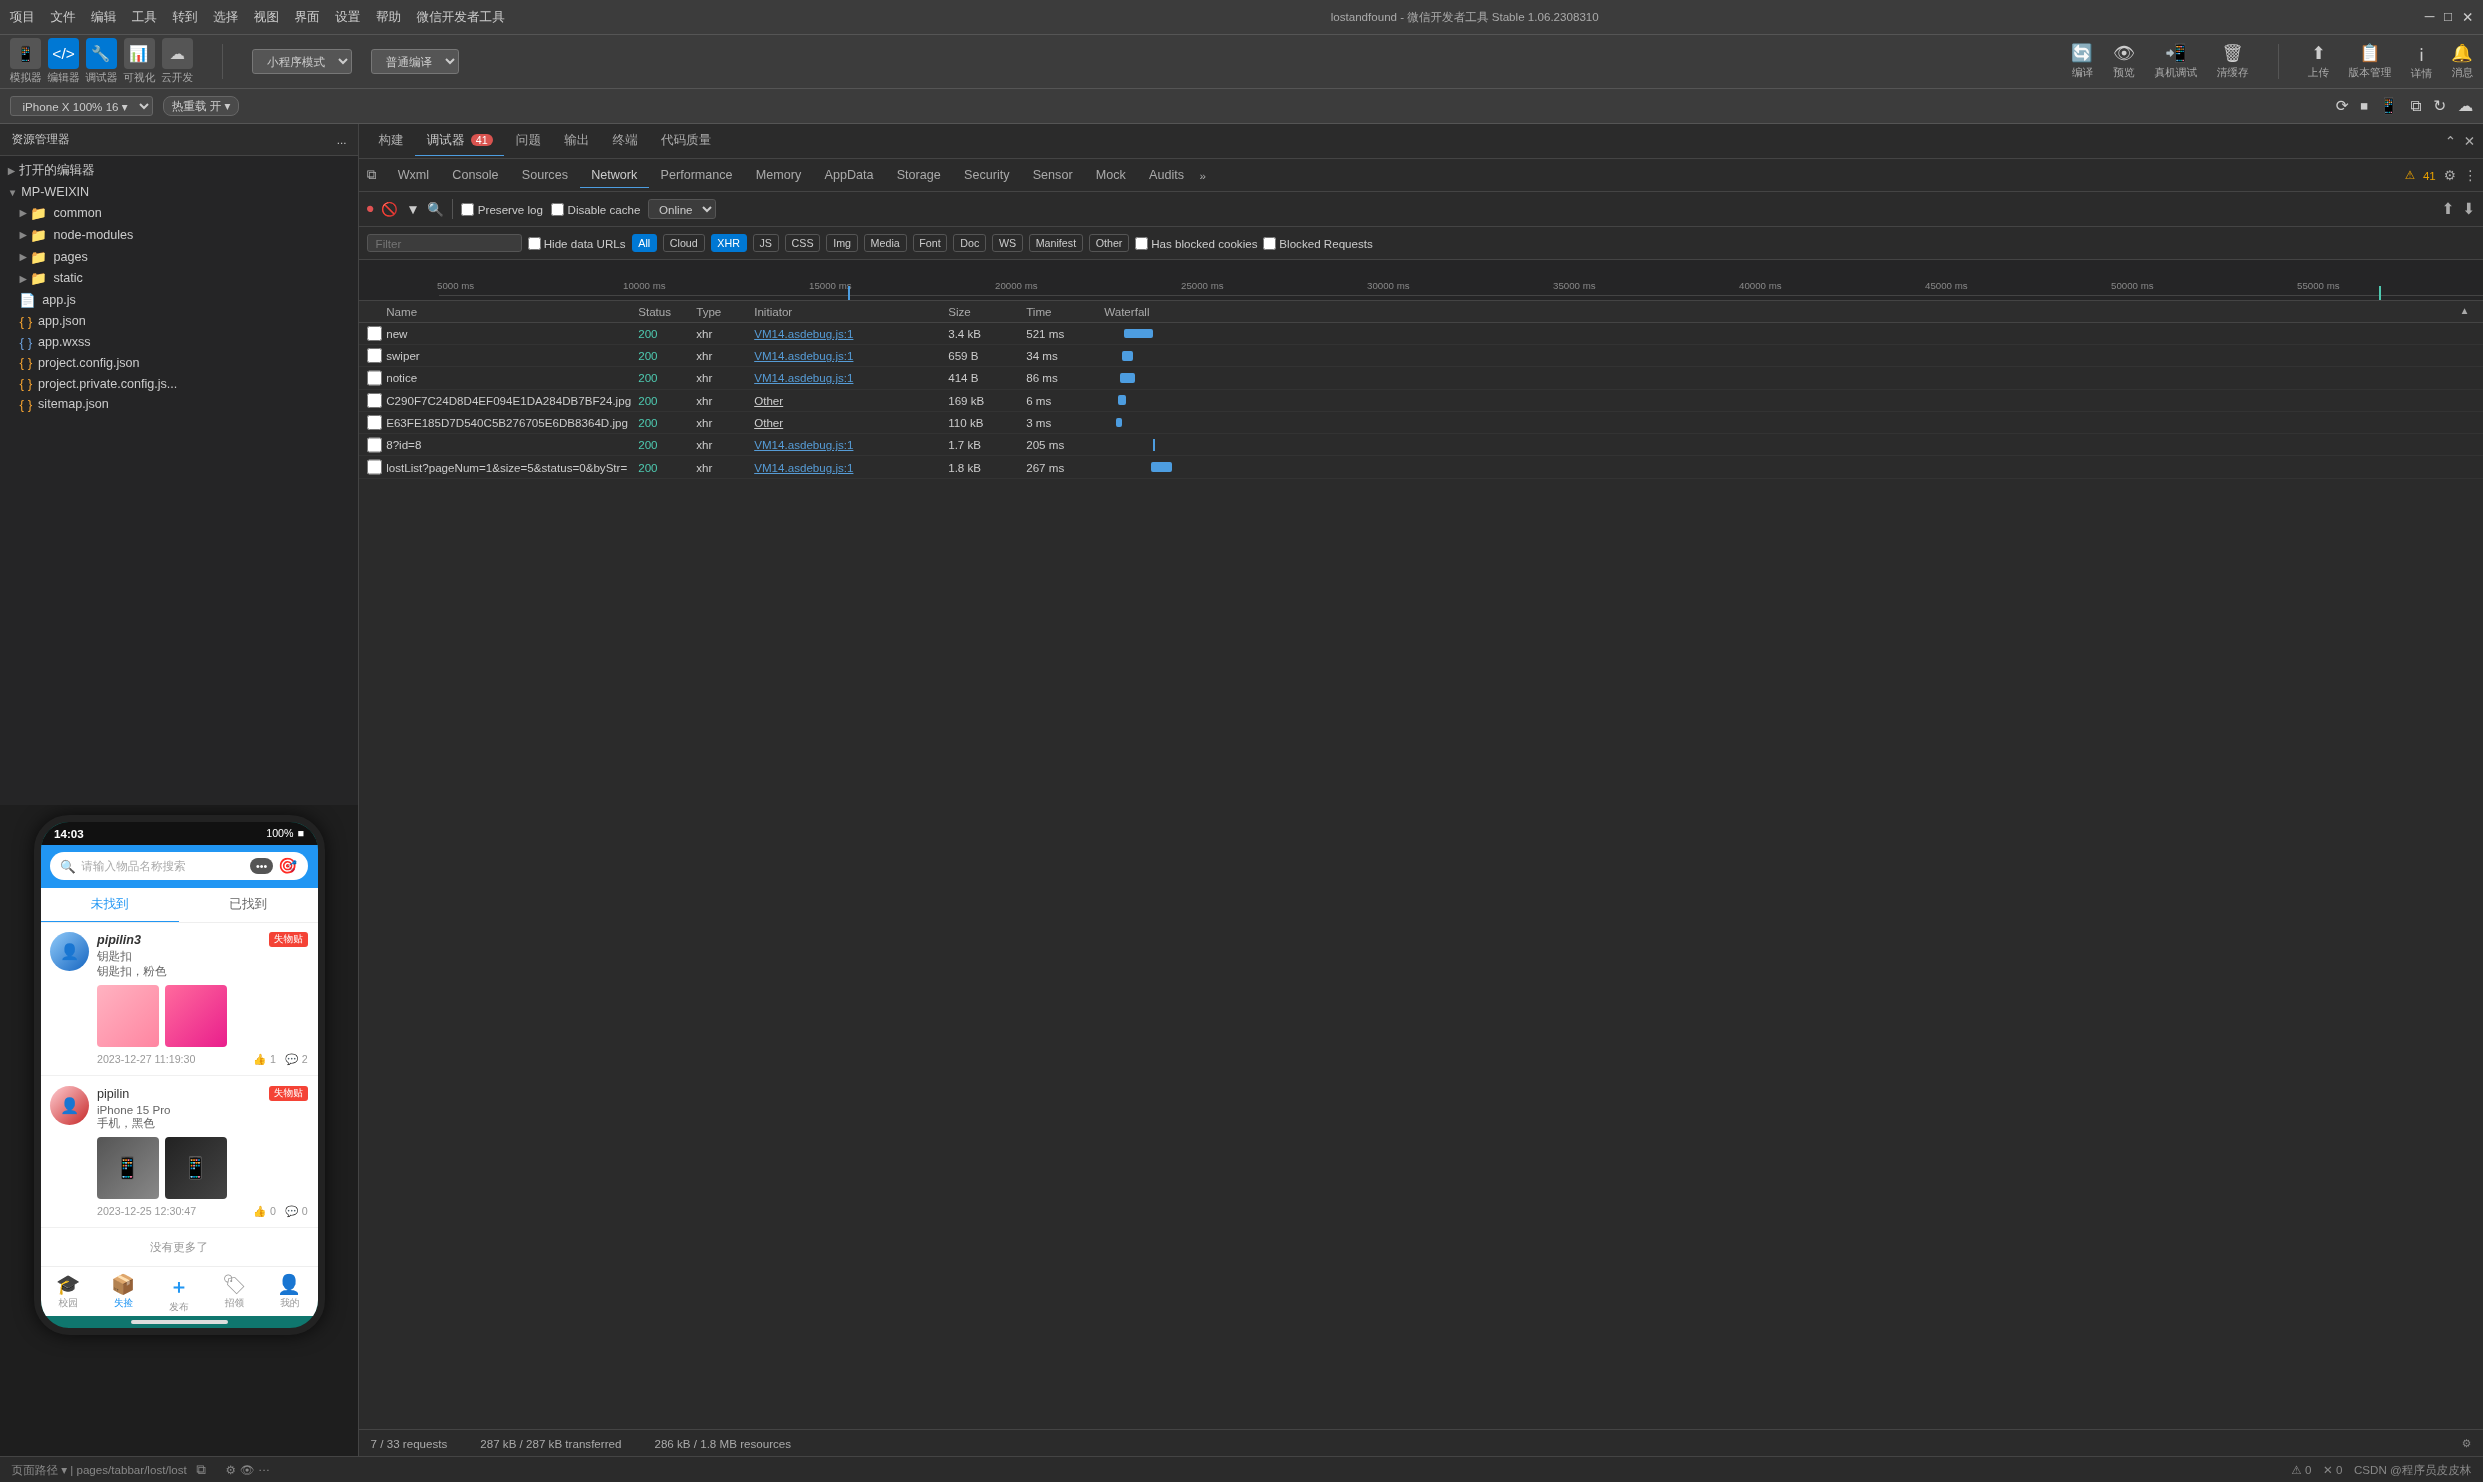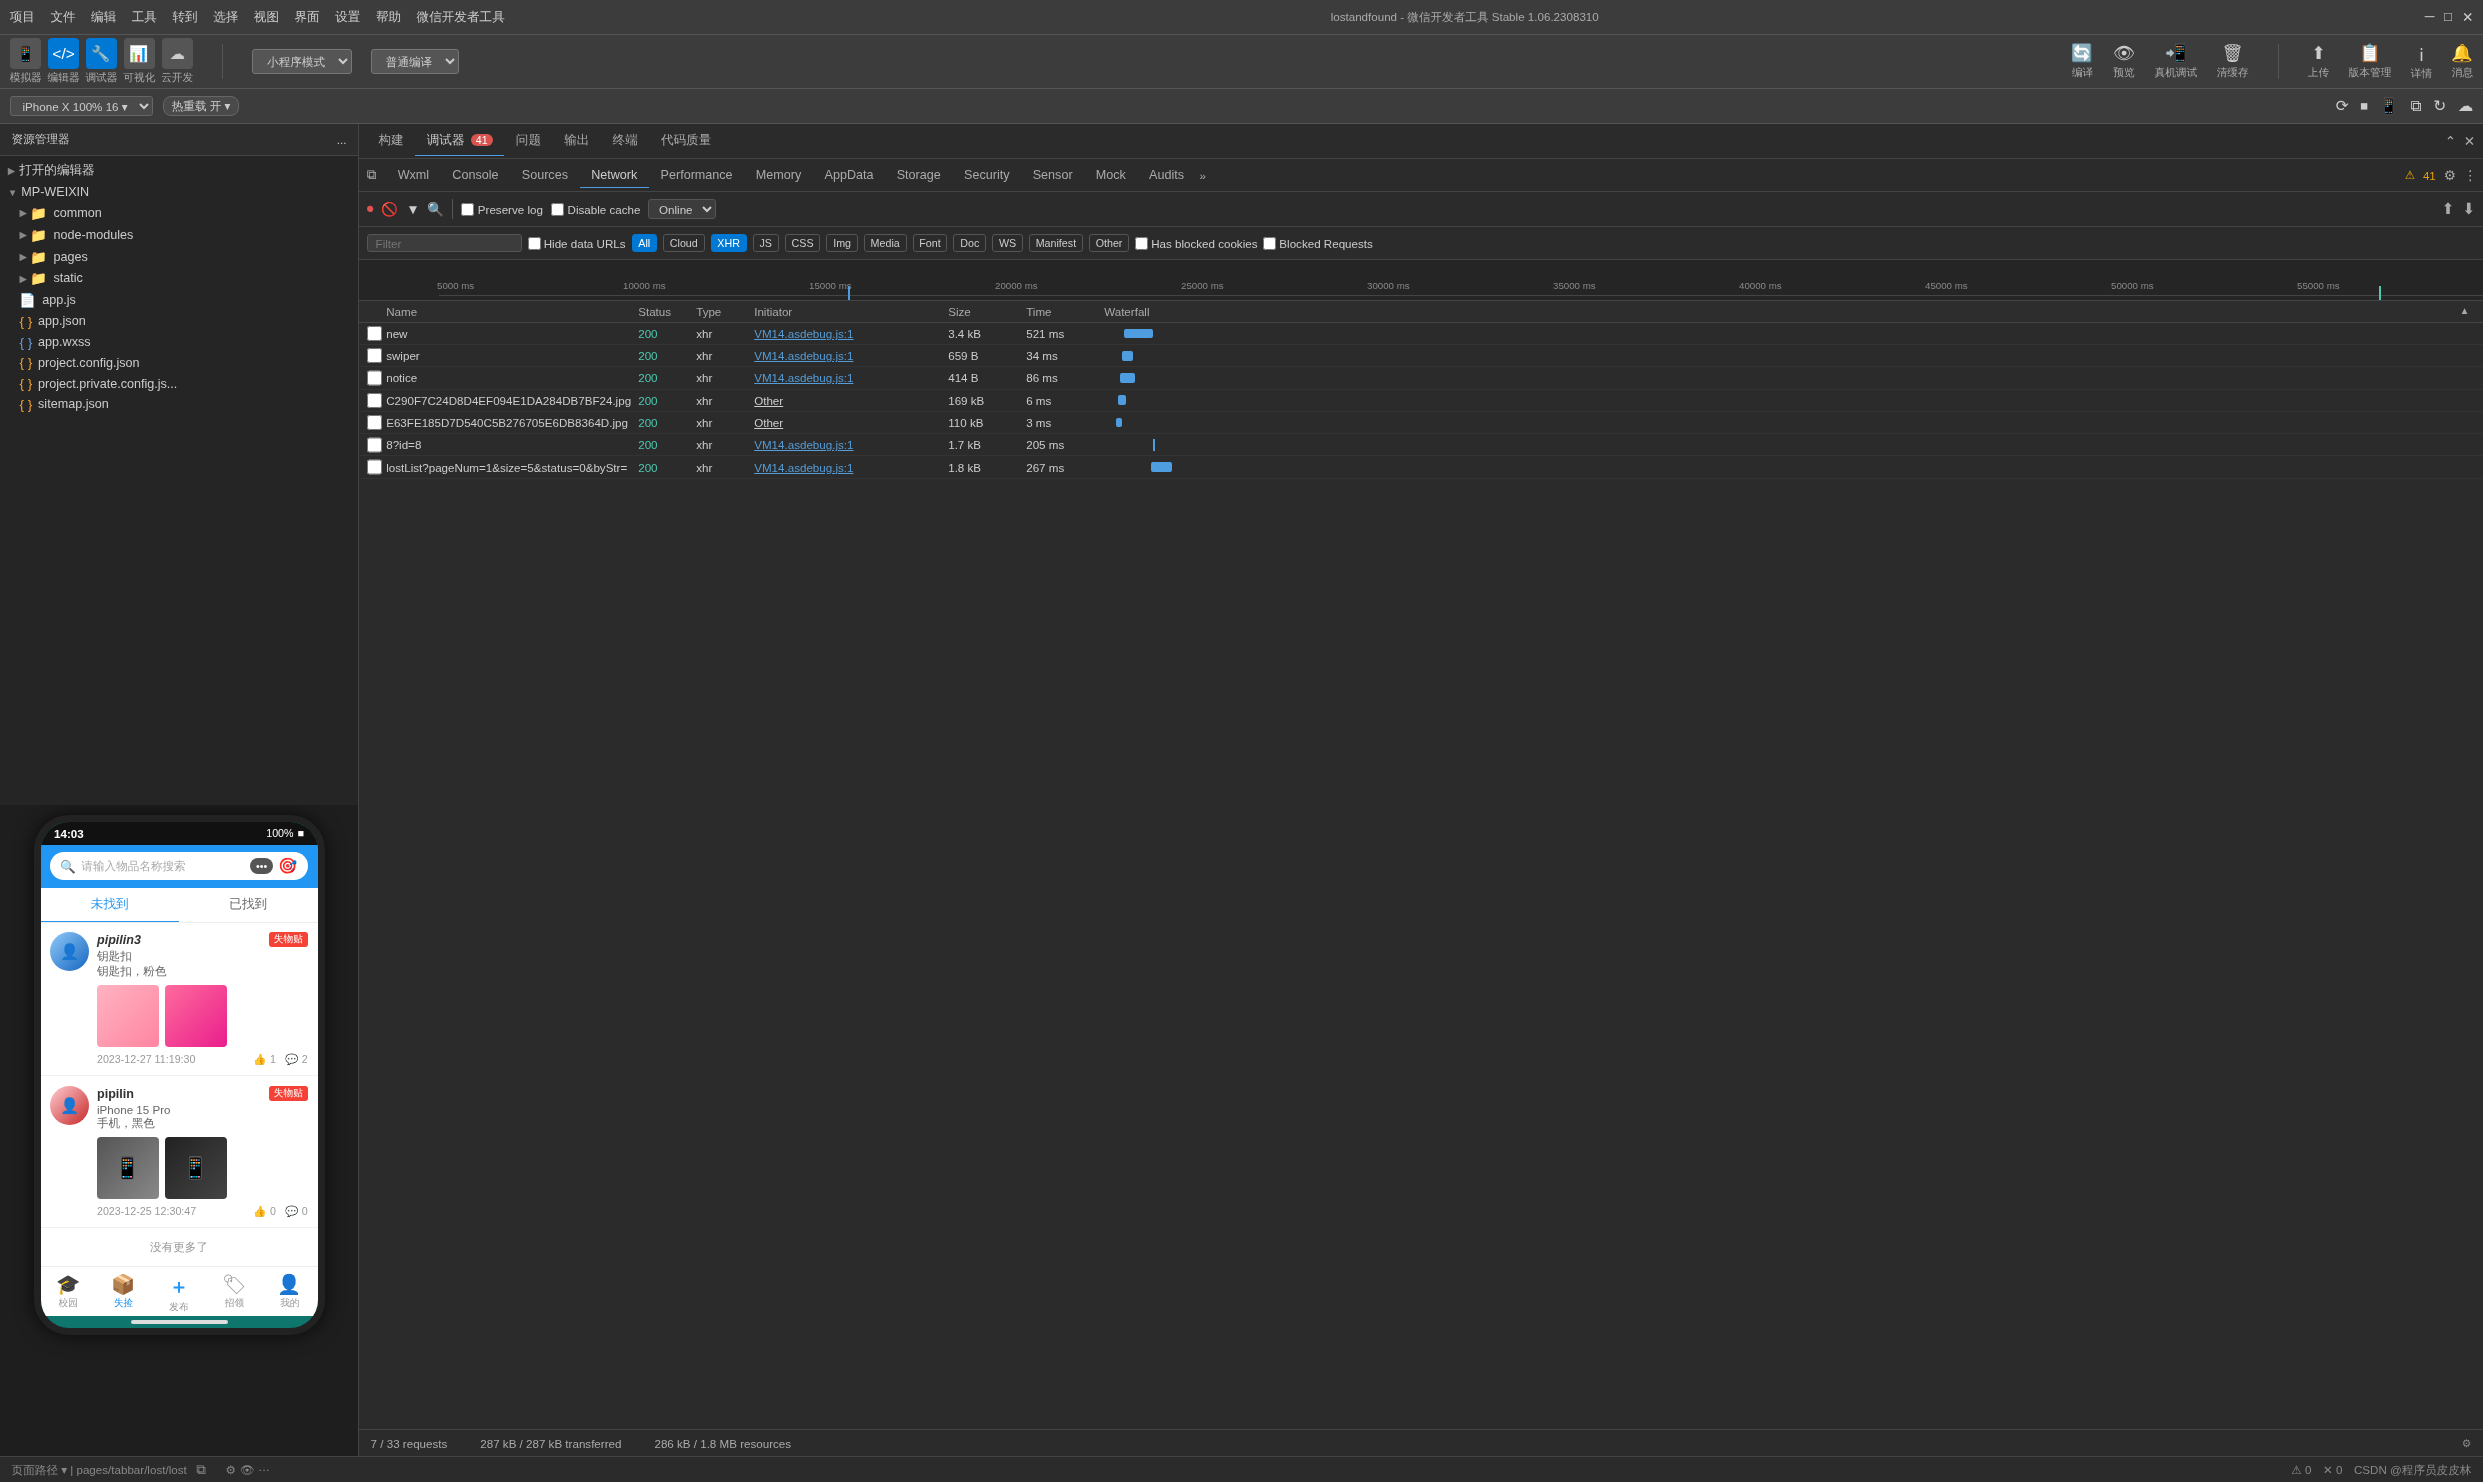--- a/index.html
+++ b/index.html
@@ -312,21 +312,21 @@
                 <span>💬 <span>2</span></span>
               </div>
             </div>
           </div>
         </div>
 
         <div style="display:flex; padding:9.7px; border-bottom:1px solid #f0f0f0; gap:7.8px; background:white;">
           <div style="width:39px; height:39px; border-radius:50%; background:linear-gradient(135deg,#ffcdd2,#c62828); flex-shrink:0; display:flex; align-items:center; justify-content:center; color:white; font-size:15.5px;">👤</div>
           <div style="flex:1;">
             <div style="display:flex; justify-content:space-between; align-items:center;">
-              <span style="color:#333; font-size:12.6px; font-weight:bold;">pipilin</span>
+              <span style="color:#333; font-size:12.6px; font-weight:normal;">pipilin</span>
               <span style="background:#f44336; color:white; font-size:9.7px; padding:1px 4.9px; border-radius:2.9px;">失物贴</span>
             </div>
             <div style="color:#666; font-size:11.6px; margin-top:1.9px;">iPhone 15 Pro</div>
             <div style="color:#666; font-size:11.6px;">手机，黑色</div>
             <div style="display:flex; gap:5.8px; margin-top:5.8px;">
               <div style="width:62px; height:62px; background:linear-gradient(135deg,#555,#888); border-radius:3.9px; display:flex; align-items:center; justify-content:center; color:white; font-size:21.3px;">📱</div>
               <div style="width:62px; height:62px; background:linear-gradient(135deg,#222,#444); border-radius:3.9px; display:flex; align-items:center; justify-content:center; color:white; font-size:21.3px;">📱</div>
             </div>
             <div style="display:flex; justify-content:space-between; margin-top:5.8px; align-items:center;">
               <span style="color:#999; font-size:10.7px;">2023-12-25 12:30:47</span>

